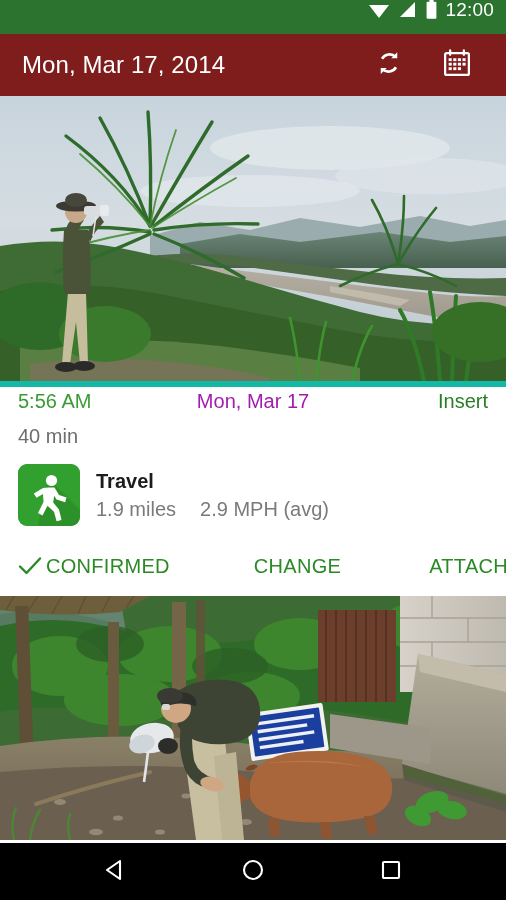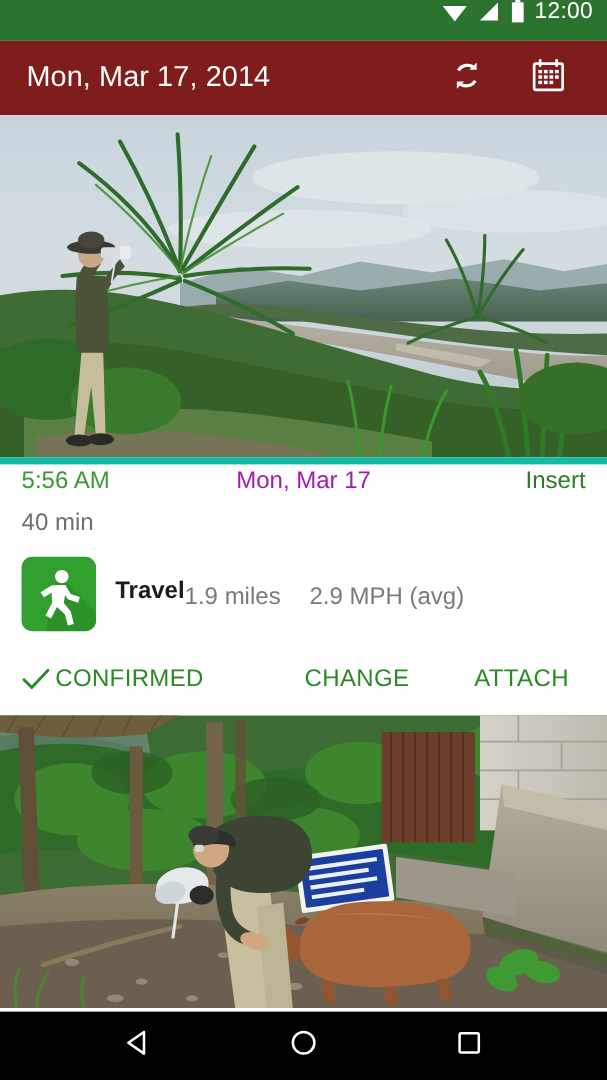--- a/index.html
+++ b/index.html
@@ -141,21 +141,21 @@
     border-radius: 9px;
     background: #32a02f;
     position: relative;
     overflow: hidden;
     flex: 0 0 auto;
   }
   .activity-icon svg { display: block; }
   .activity-text {
     margin-left: 16px;
     display: flex;
-    flex-direction: row;
+    flex-direction: column;
     justify-content: center;
   }
   .activity-name {
     color: #1c1c1c;
     font-size: 20px;
     font-weight: bold;
     line-height: 1.15;
   }
   .activity-stats {
     display: flex;
@@ -182,21 +182,21 @@
     cursor: pointer;
     display: flex;
     align-items: center;
     background: none;
     border: none;
     padding: 0;
     font-family: inherit;
     white-space: nowrap;
   }
   .action-confirmed { margin-right: 84px; }
-  .action-change { margin-right: 54px; }
+  .action-change { margin-right: 88px; }
   .check-icon {
     margin-right: 4px;
     display: inline-flex;
     align-items: center;
   }
 
   
   .nav-bar {
     position: absolute;
     left: 0;

